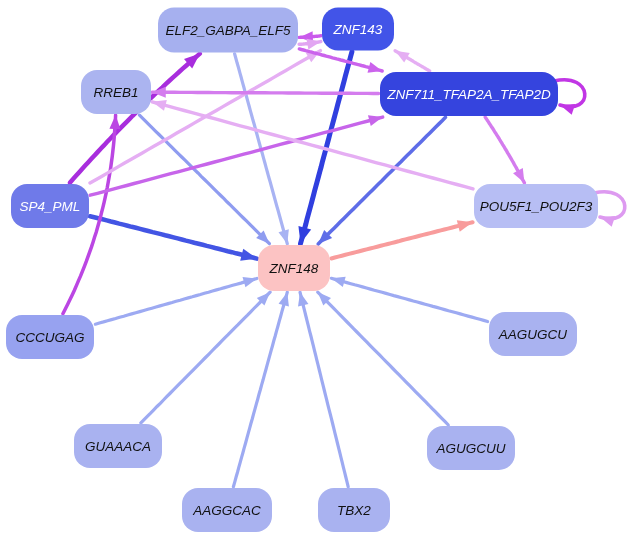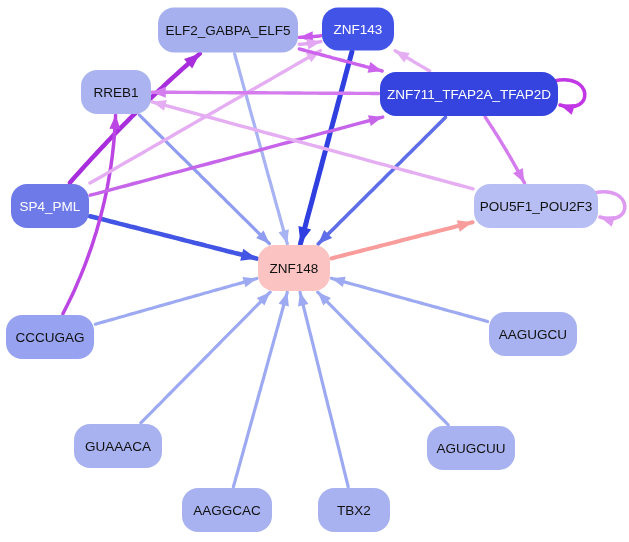--- a/index.html
+++ b/index.html
@@ -1,17 +1,17 @@
 <!DOCTYPE html>
 <html><head>
 <meta charset="utf-8">
 <style>
   html,body{margin:0;padding:0;background:#ffffff;}
   body{font-family:"Liberation Sans", sans-serif;}
-  .stage{position:relative;width:629px;height:542px;background:#ffffff;overflow:hidden;}
+  .stage{position:relative;width:629px;height:542px;background:#ffffff;overflow:hidden;font-style:italic;}
   svg{display:block;}
   .node-label{pointer-events:none;}
 </style>
 </head>
 <body>
 
 <div class="stage">
   <svg id="net" xmlns="http://www.w3.org/2000/svg" width="629" height="542" viewBox="0 0 629 542">
       <g>
         <polyline points="351.9,51.9 350.6,56.7 349.3,61.5 348.0,66.3 346.7,71.1 345.4,75.9 344.2,80.7 342.9,85.5 341.6,90.3 340.3,95.1 339.0,99.9 337.7,104.7 336.5,109.4 335.2,114.2 333.9,119.0 332.6,123.8 331.3,128.6 330.0,133.4 328.8,138.2 327.5,143.0 326.2,147.8 324.9,152.6 323.6,157.4 322.3,162.2 321.1,167.0 319.8,171.7 318.5,176.5 317.2,181.3 315.9,186.1 314.6,190.9 313.4,195.7 312.1,200.5 310.8,205.3 309.5,210.1 308.2,214.9 306.9,219.7 305.7,224.5 304.4,229.2 303.1,234.0 301.8,238.8 300.5,243.6" fill="none" stroke="#303fdf" stroke-width="5" stroke-linecap="round"></polyline>

